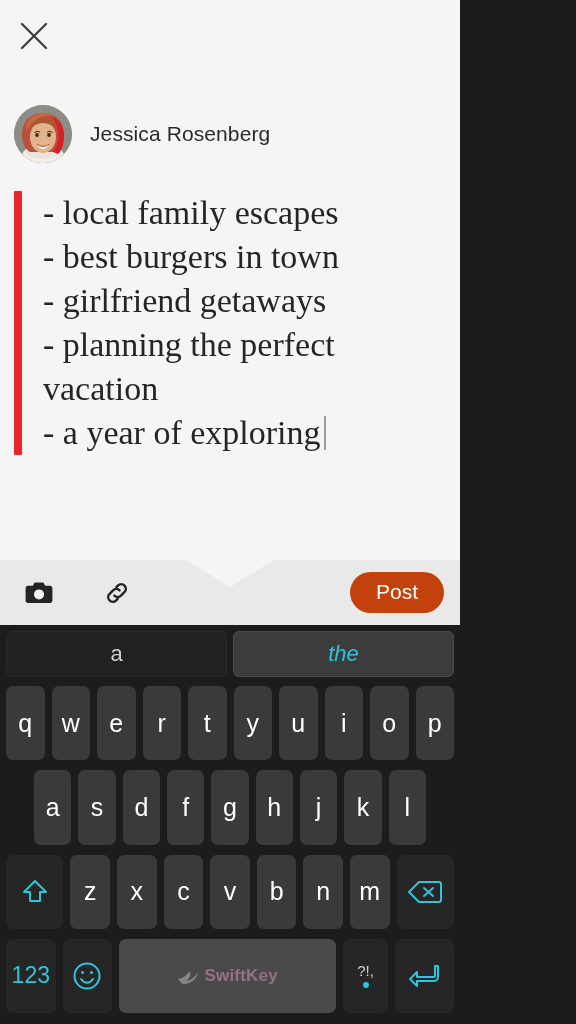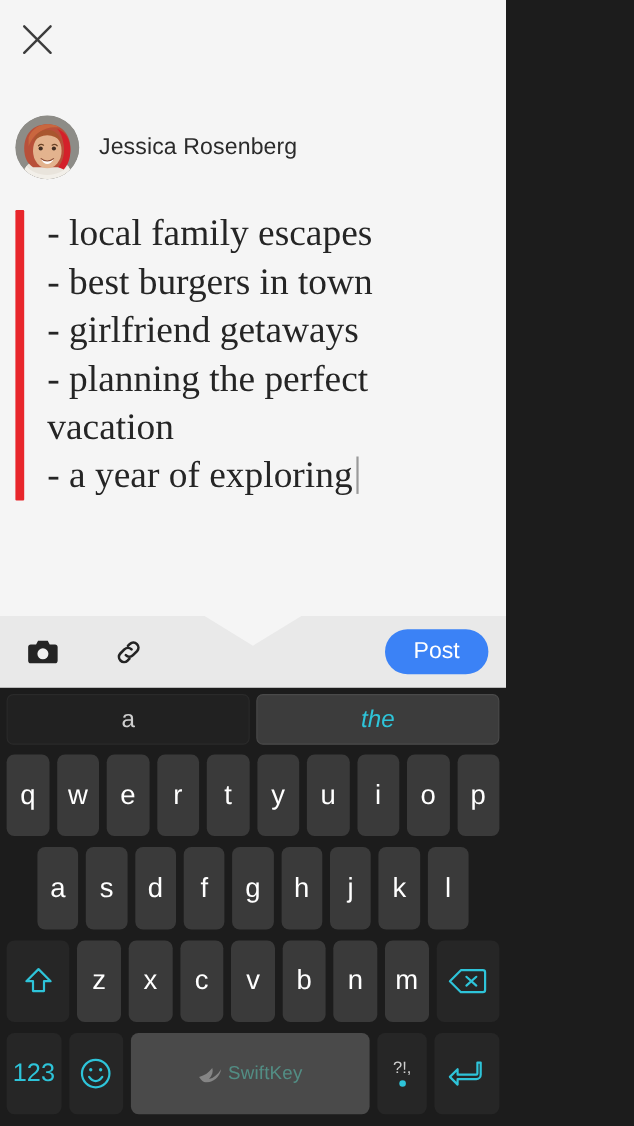--- a/index.html
+++ b/index.html
@@ -127,21 +127,21 @@
     height: 46px;
     display: flex;
     align-items: center;
     justify-content: center;
     cursor: pointer;
     margin-right: 32px;
   }
   .tool-icon svg { display: block; }
   .spacer { flex: 1 1 auto; }
   .post-btn {
-    background: #3b82f6;
+    background: #c2410c;
     color: #ffffff;
     border: none;
     border-radius: 24px;
     font-size: 21px;
     font-family: "Liberation Sans", sans-serif;
     padding: 9px 26px 11px;
     cursor: pointer;
     line-height: 1;
   }
 
@@ -204,43 +204,44 @@
     font-family: "Liberation Sans", sans-serif;
   }
   .row2 { padding-left: 32px; padding-right: 32px; }
   .key.fn {
     background: #262626;
     color: #2ec4d9;
     flex: 1.45 1 0;
   }
   .key svg { display:block; }
 
-  .row4 { gap: 7px; }
+  .row4 { gap: 7px; justify-content: flex-end; }
   .key.num {
     background: #262626;
     color: #2ec4d9;
     font-size: 23px;
     flex: 1.05 1 0;
   }
   .key.emoji { background:#262626; flex: 1.05 1 0; }
   .key.space {
     background: #4a4a4a;
     flex: 4.6 1 0;
     position: relative;
   }
   .space-brand {
     display: flex;
     align-items: center;
     gap: 5px;
     opacity: 0.42;
   }
   .space-brand span {
-    color: #5eead4;
+    color: #f9a8d4;
     font-size: 17px;
     letter-spacing: 0.2px;
+    font-weight: bold;
   }
   .key.punct {
     background: #262626;
     flex: 0.95 1 0;
     flex-direction: column;
     gap: 4px;
   }
   .punct-top { color: #cfcfcf; font-size: 15px; line-height: 1; }
   .punct-dot {
     width: 6px; height: 6px; border-radius: 50%;

